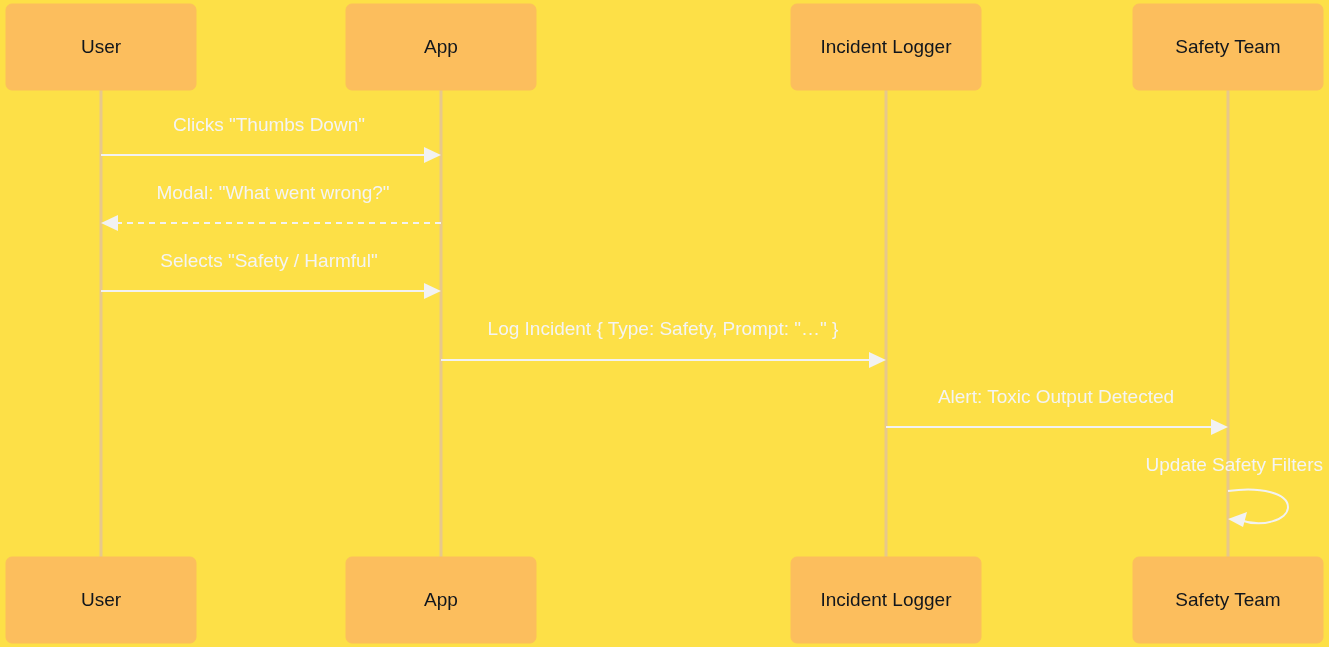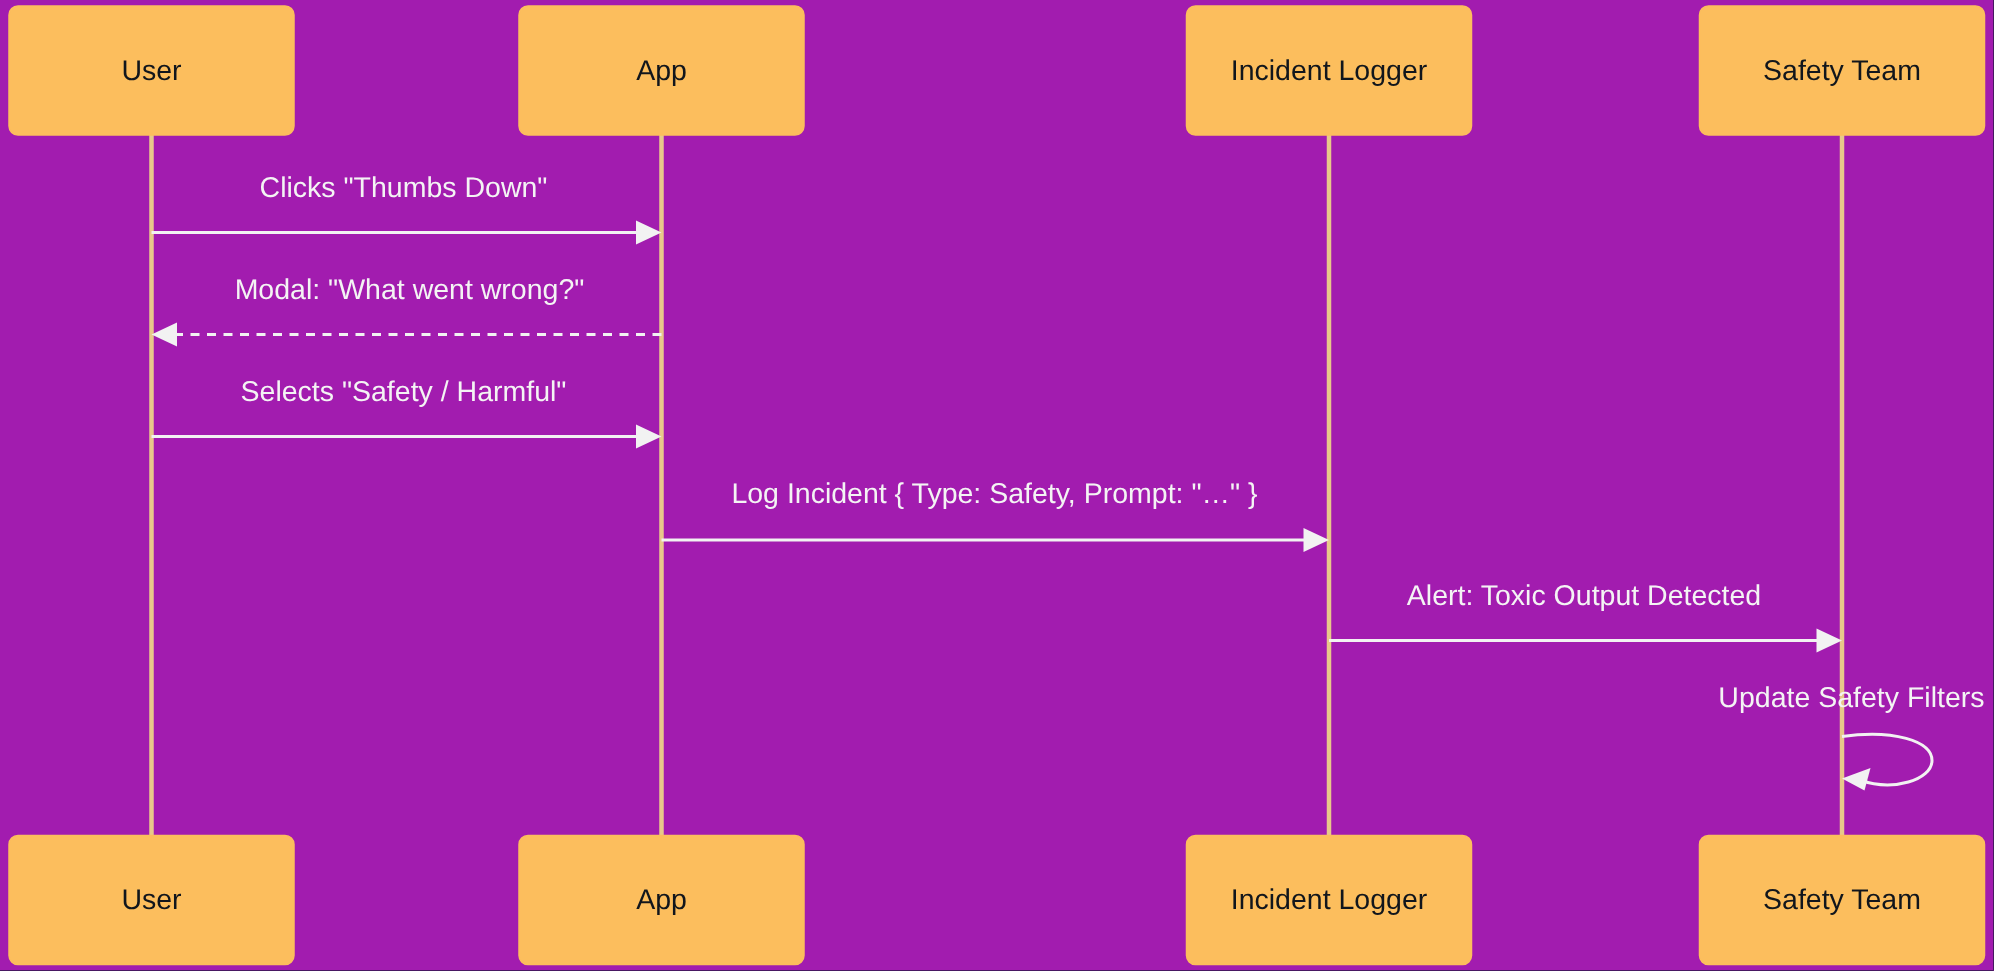--- a/index.html
+++ b/index.html
@@ -7,21 +7,21 @@
     padding: 0;
     background: #031627;
   }
   body {
     font-family: "Liberation Sans", sans-serif;
   }
   #diagram-root {
     position: relative;
     width: 1329px;
     height: 647px;
-    background: #a21caf;
+    background: #fde047;
     overflow: hidden;
     text-decoration: underline;
   }
   svg.seq {
     display: block;
     width: 1329px;
     height: 647px;
   }
   .actor-box {
     fill: #fcbe5d;

